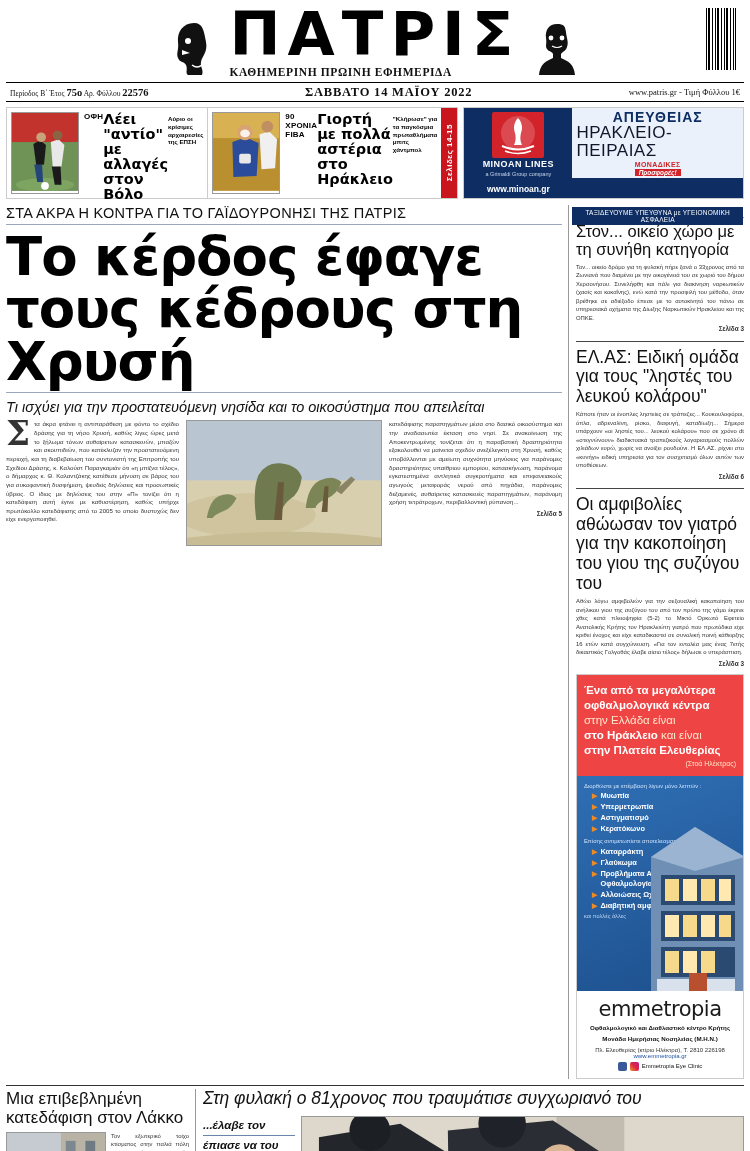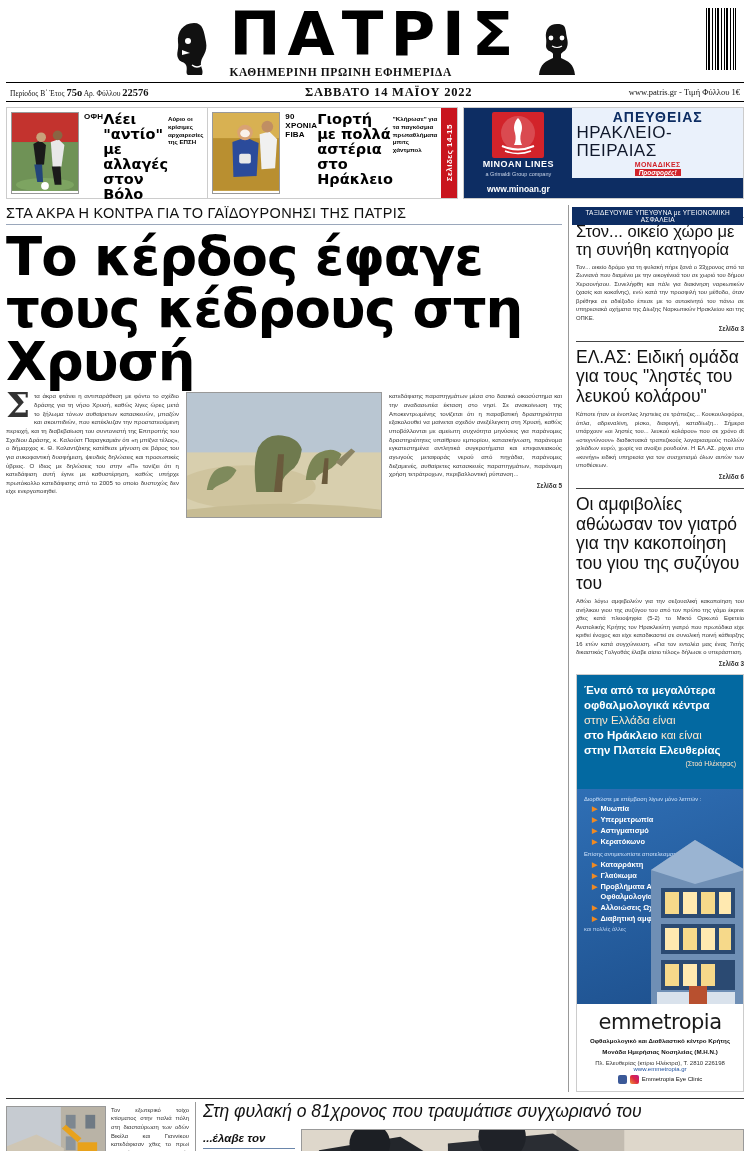--- a/index.html
+++ b/index.html
@@ -125,21 +125,21 @@
   
   .prison-head { font-size: 17.5px; font-style: italic; line-height:1.1; color:#111; padding-bottom:4px;}
   .prison-row { display:flex; gap:6px; margin-top:4px; }
   .prison-side { flex: 0 0 92px; }
   .ps-deck { font-size: 11.5px; font-style: italic; font-weight: bold; line-height:1.32; color:#111;}
   .ps-deck div { border-bottom:1px solid #6a86ab; padding:2px 0; }
   .prison-photo { flex:1; border:1px solid #999; overflow:hidden; position:relative; height:190px;}
 
   
   .emm { border:1px solid #ccc; margin-top:6px; overflow:hidden;}
-  .emm-orange { background:#0369a1; padding:8px 7px 22px; color:#fff;}
+  .emm-orange { background:#ef4444; padding:8px 7px 9px; color:#fff;}
   .emm-l { font-size:11.5px; font-weight:bold; line-height:1.3;}
   .emm-l.light { font-weight:normal; color:#ffe6cc;}
   .emm-small { font-size:7px; text-align:right; color:#ffe2c4; margin-top:2px;}
   .emm-blue { background:linear-gradient(160deg,#2f6fb5,#1d4f8c); padding:7px 7px 8px; color:#fff; position:relative; min-height:215px; overflow:hidden;}
   .emm-intro { font-size:5.8px; line-height:1.35; color:#cfe3fb;}
   .emm-item { font-size:7.4px; font-weight:bold; line-height:1.35; display:flex; gap:3px; align-items:flex-start; margin-top:1px;padding-left:8px;}
   .emm-tri { color:#f08a22; font-size:7px; line-height:1.4;}
   .emm-note { font-size:5.6px; color:#bcd4f2; margin-top:2px;}
   .emm-bldg { position:absolute; right:-6px; bottom:0; width:108px; height:168px; }
   .emm-foot { background:#fff; padding:6px 5px 7px; text-align:center;}
@@ -273,20 +273,21 @@
   </div>
 
   <div class="main-grid">
 
     <div class="col-main">
       <div class="lead-kicker">ΣΤΑ ΑΚΡΑ Η ΚΟΝΤΡΑ ΓΙΑ ΤΟ ΓΑΪΔΟΥΡΟΝΗΣΙ ΤΗΣ ΠΑΤΡΙΣ</div>
       <div class="lead-head">
         <div>Το κέρδος έφαγε</div>
         <div>τους κέδρους στη Χρυσή</div>
       </div>
+      <div class="lead-sub">Τι ισχύει για την προστατευόμενη νησίδα και το οικοσύστημα που απειλείται</div>
       <div class="lead-body">
         <div class="lb-col">
           <span class="dropcap">Σ</span>
           <span>τα άκρα φτάνει η αντιπαράθεση με φόντο το σχέδιο δράσης για τη νήσο Χρυσή, καθώς λίγες ώρες μετά το ξήλωμα τόνων αυθαίρετων κατασκευών, μπαζών και σκουπιδιών, που κατέκλυζαν την προστατευόμενη περιοχή, και τη διαβεβαίωση του συντονιστή της Επιτροπής του Σχεδίου Δράσης, κ. Καλούστ Παραγκαμιάν ότι «η μπίζνα τέλος», ο δήμαρχος κ. Θ. Καλαντζάκης κατέθεσε μήνυση σε βάρος του για συκοφαντική δυσφήμιση, ψευδείς δηλώσεις και προσωπικές ύβρεις. Ο ίδιος με δηλώσεις του στην «Π» τονίζει ότι η κατεδάφιση αυτή έγινε με καθυστέρηση, καθώς υπήρχε πρωτόκολλο κατεδάφισης από το 2005 το οποίο δυστυχώς δεν είχε ενεργοποιηθεί.</span>
         </div>
         <div class="lb-mid">
           <div class="lead-photo">
             <svg class="ph" viewBox="0 0 196 126" preserveAspectRatio="none">
               <rect width="196" height="70" fill="#b9c6d2"></rect>
               <rect y="60" width="196" height="70" fill="#d8cfae"></rect>
@@ -421,20 +422,21 @@
         </div>
       </div>
     </div>
   </div>
 
   <div class="rule-thick"></div>
 
   <div class="mid-grid" style="margin-top:-2px;">
 
     <div class="mid-left">
+      <div class="st-head">Μια επιβεβλημένη κατεδάφιση στον Λάκκο</div>
       <div class="wrap-row">
         <div class="st-photo" style="flex:0 0 100px;height:80px;">
           <svg class="ph" viewBox="0 0 100 80" preserveAspectRatio="none">
             <rect width="100" height="80" fill="#c6cbd1"></rect>
             <rect x="55" width="45" height="52" fill="#b9b3a6"></rect>
             <rect x="60" y="8" width="10" height="14" fill="#7d8790"></rect>
             <rect x="80" y="8" width="10" height="14" fill="#6f7a84"></rect>
             <rect x="60" y="30" width="10" height="14" fill="#8b949c"></rect>
             <path d="M0 40 L30 28 L58 42 L58 80 L0 80 Z" fill="#cfc6b4"></path>
             <path d="M0 52 q16 -10 34 -4 q18 6 24 12 l0 20 -58 0z" fill="#b9ad96"></path>

